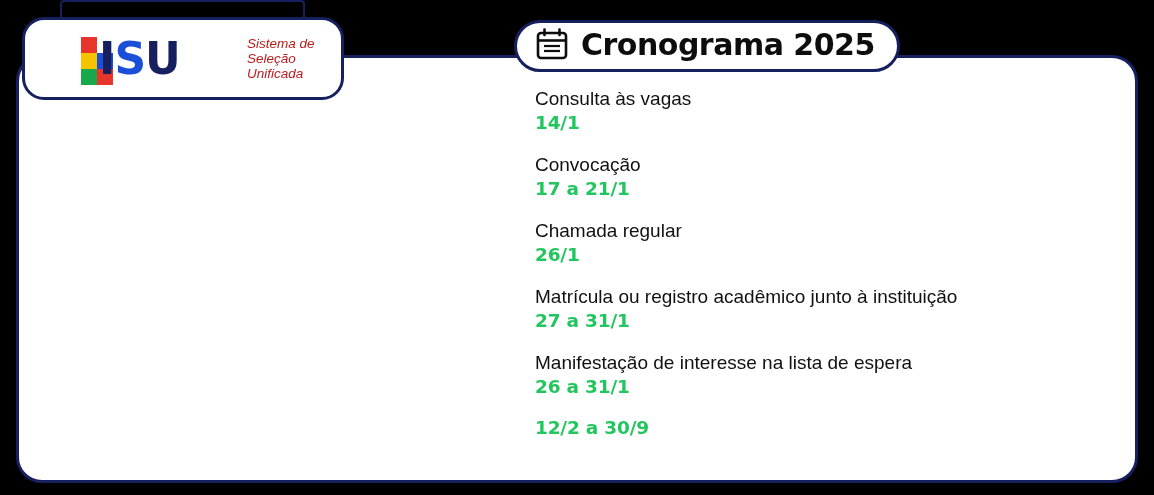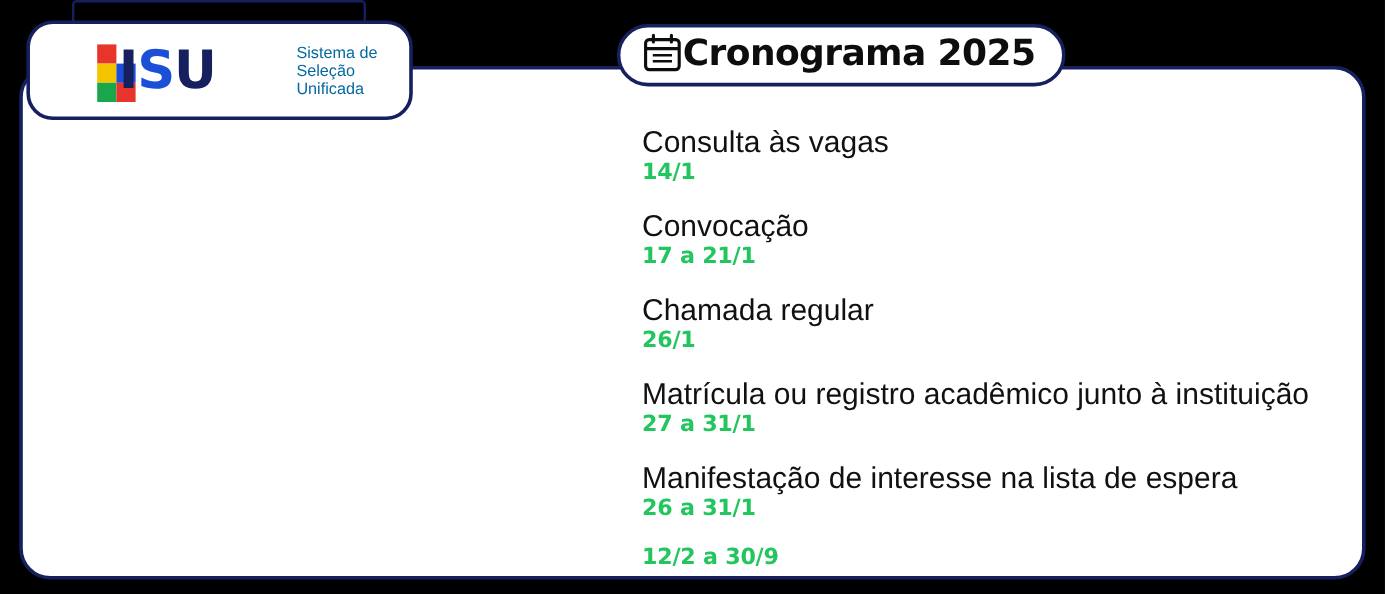--- a/index.html
+++ b/index.html
@@ -90,38 +90,39 @@
   }
   .logo-word .isu-i { color:#16205e; }
   .logo-word .isu-s { color:#1b4fd8; }
   .logo-word .isu-u { color:#16205e; }
 
   .logo-sub {
     margin-left: 14px;
     font-family: "Liberation Sans", sans-serif;
     font-size: 13.5px;
     line-height: 15px;
-    color: #0369a1;
+    color: #b91c1c;
     font-weight: 400;
     white-space: pre-line;
+    font-style: italic;
   }
 
   
   .crono-pill {
     position: absolute;
     left: 514px;
     top: 20px;
     height: 52px;
     padding: 0 22px 4px 18px;
     background: #ffffff;
     border: 3px solid #16205e;
     border-radius: 26px;
     display: flex;
     align-items: center;
-    gap: 0;
+    gap: 12px;
     z-index: 4;
   }
   .crono-title {
     font-family: "DejaVu Sans", sans-serif;
     font-weight: 700;
     font-size: 30px;
     letter-spacing: -0.5px;
     color: #0d0d0d;
   }
   .cal-icon { width: 34px; height: 34px; display:block; }
@@ -130,25 +131,24 @@
   .schedule {
     position: absolute;
     left: 535px;
     top: 86px;
     width: 560px;
   }
   .sched-item { margin-bottom: 17px; }
   .sched-item:last-child { margin-bottom: 0; }
   .sched-label {
     font-family: "Liberation Sans", sans-serif;
-    font-size: 25px;
+    font-size: 19px;
     line-height: 25px;
     color: #111111;
     font-weight: 400;
-    margin-top: 21px;
   }
   .sched-date {
     font-family: "DejaVu Sans", sans-serif;
     font-size: 18.5px;
     line-height: 24px;
     color: #22c55e;
     font-weight: 700;
     letter-spacing: -0.2px;
   }
 </style>

